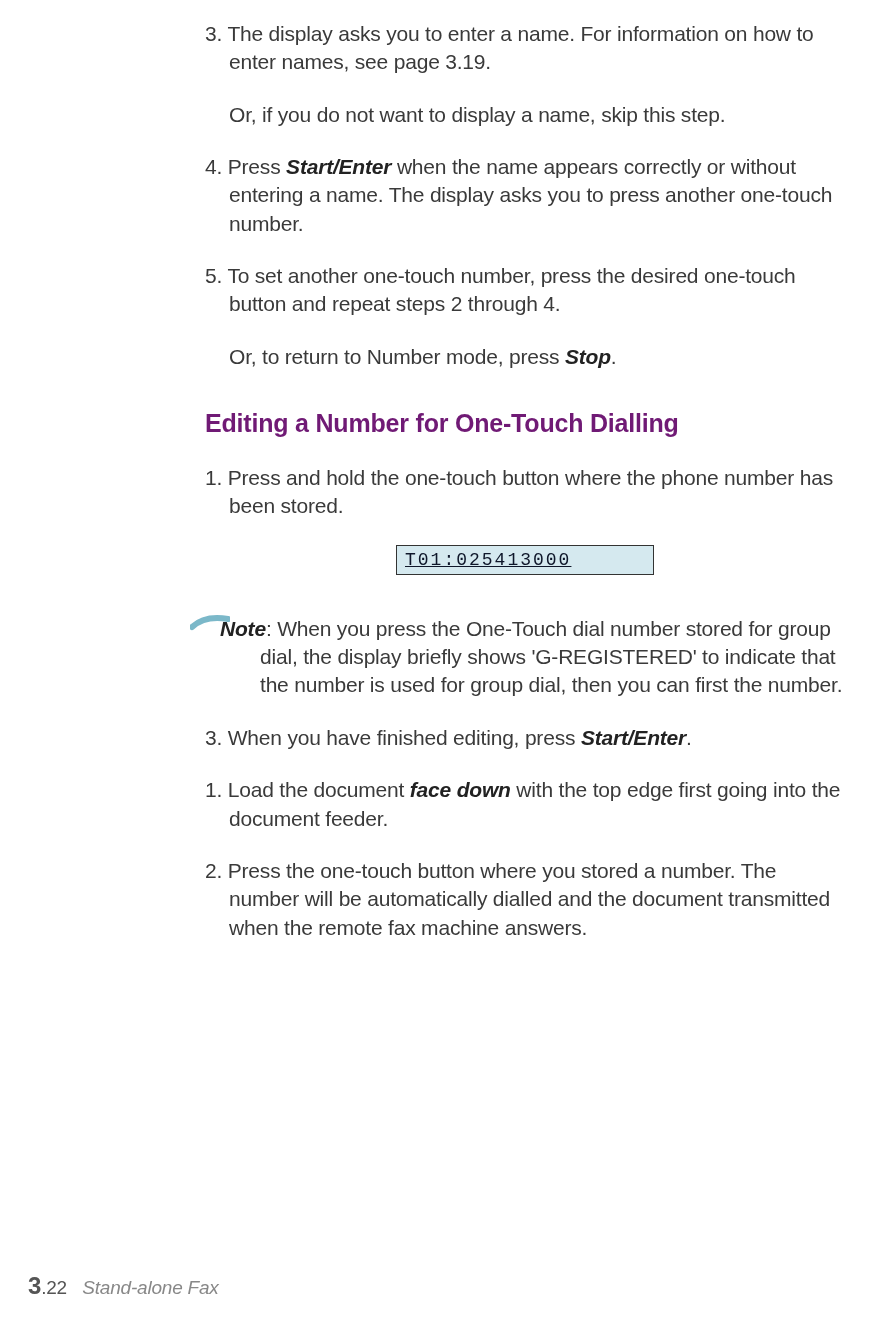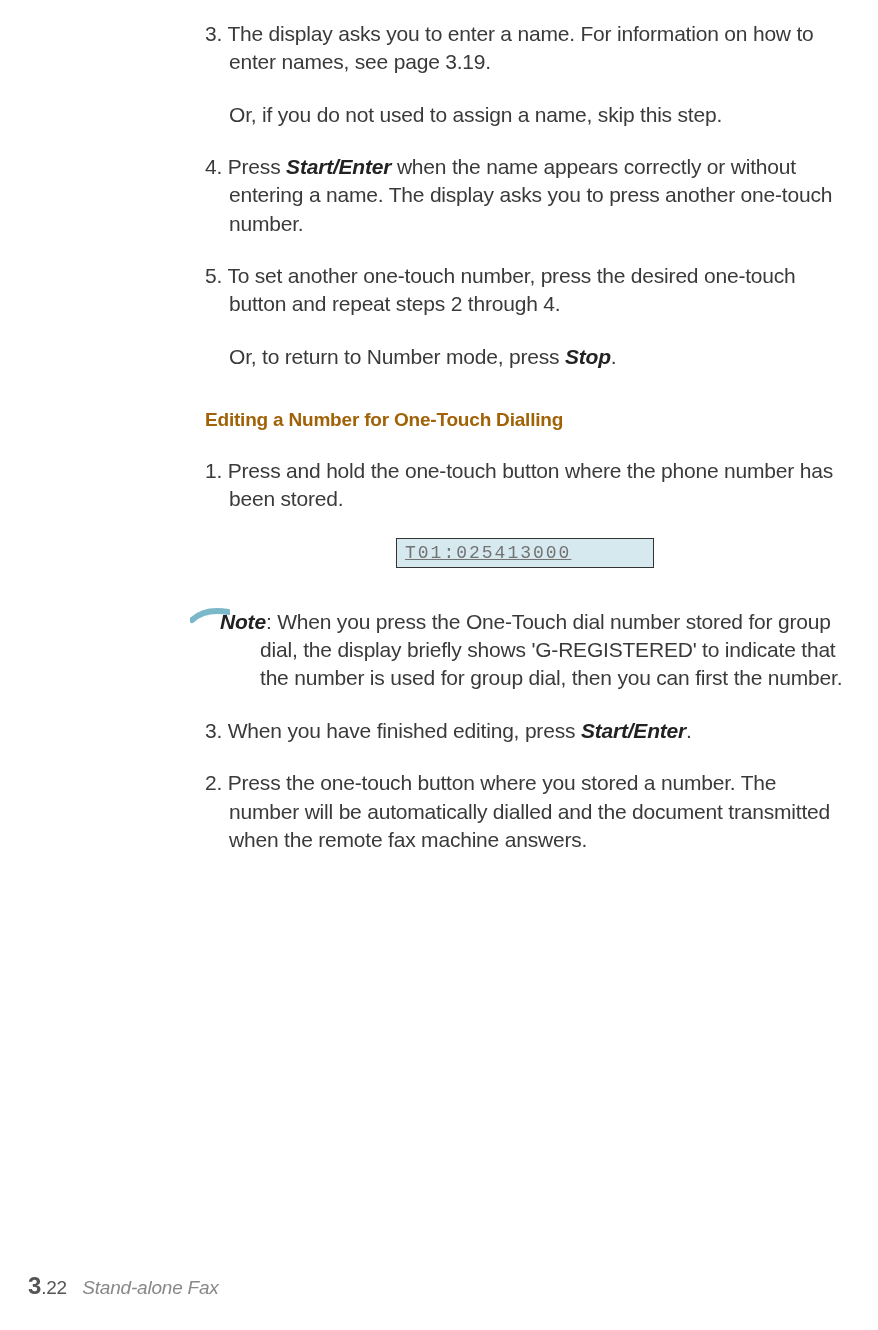--- a/index.html
+++ b/index.html
@@ -26,37 +26,37 @@
       padding-left: 24px;
       text-indent: -24px;
     }
     .indent {
       padding-left: 24px;
       margin-bottom: 24px;
       line-height: 1.35;
     }
     .heading {
       font-family: "Helvetica Neue", Helvetica, Arial, sans-serif;
-      font-size: 19px;
+      font-size: 25px;
       font-weight: bold;
-      color: #a16207;
+      color: #701a75;
       margin-top: 38px;
       margin-bottom: 26px;
     }
     .display-box {
       margin: 16px auto 40px;
       width: 240px;
       height: 28px;
       background: #d5e9ef;
       border: 1px solid #333;
       font-family: "Courier New", monospace;
       font-size: 18px;
       letter-spacing: 2px;
       padding: 0 8px;
-      color: #737373;
+      color: #0f172a;
       display: flex;
       align-items: center;
       text-decoration: underline;
     }
     .note {
       font-family: "Helvetica Neue", Helvetica, Arial, sans-serif;
       font-weight: normal;
       margin-bottom: 24px;
       padding-left: 55px;
       text-indent: -40px;
@@ -95,21 +95,21 @@
     .bold { font-weight: bold; color: #222; font-style: italic; }
     .tri { font-family: Arial; font-size: 15px; }
   </style>
 </head>
 <body>
 
 <div class="content">
   <div class="step">
     <span>3. </span><span>The display asks you to enter a name. For information on how to enter names, see page 3.19.</span>
   </div>
-  <div class="indent">Or, if you do not used to assign a name, skip this step.</div>
+  <div class="indent">Or, if you do not want to display a name, skip this step.</div>
 
   <div class="step">
     <span>4. </span><span>Press </span><span class="bold">Start/Enter</span><span> when the name appears correctly or without entering a name. The display asks you to press another one-touch number.</span>
   </div>
 
   <div class="step">
     <span>5. </span><span>To set another one-touch number, press the desired one-touch button and repeat steps 2 through 4.</span>
   </div>
   <div class="indent">
     <span>Or, to return to Number mode, press </span><span class="bold">Stop</span><span>.</span>
@@ -129,20 +129,23 @@
       <path d="M2 16 Q 15 4 38 8" stroke="#7bb8c9" stroke-width="6" fill="none" stroke-linecap="round"></path>
     </svg>
     <span class="bold">Note</span><span>: </span><span>When you press the One-Touch dial number stored for group dial, the display briefly shows 'G-REGISTERED' to indicate that the number is used for group dial, then you can first the number.</span>
   </div>
 
   <div class="step">
     <span>3. </span><span>When you have finished editing, press </span><span class="bold">Start/Enter</span><span>.</span>
   </div>
 
 
+  <div class="step">
+    <span>1. </span><span>Load the document </span><span class="bold">face down</span><span> with the top edge first going into the document feeder.</span>
+  </div>
 
   <div class="step">
     <span>2. </span><span>Press the one-touch button where you stored a number. The number will be automatically dialled and the document transmitted when the remote fax machine answers.</span>
   </div>
 </div>
 
 <div class="footer">
   <span class="page-chap">3</span><span class="page-num">.</span><span class="page-num">22</span>
   &nbsp;&nbsp;<span>Stand-alone Fax</span>
 </div>

